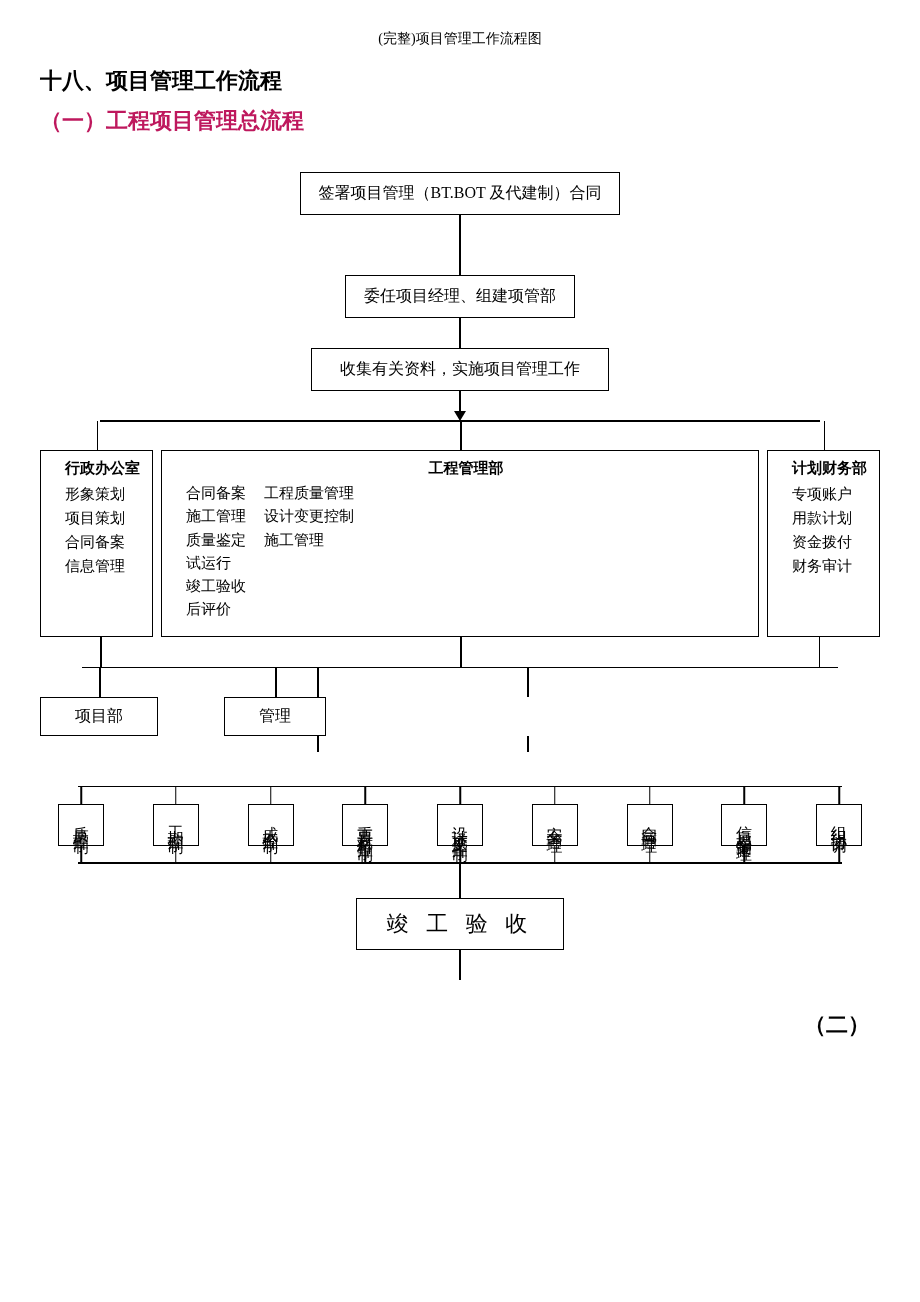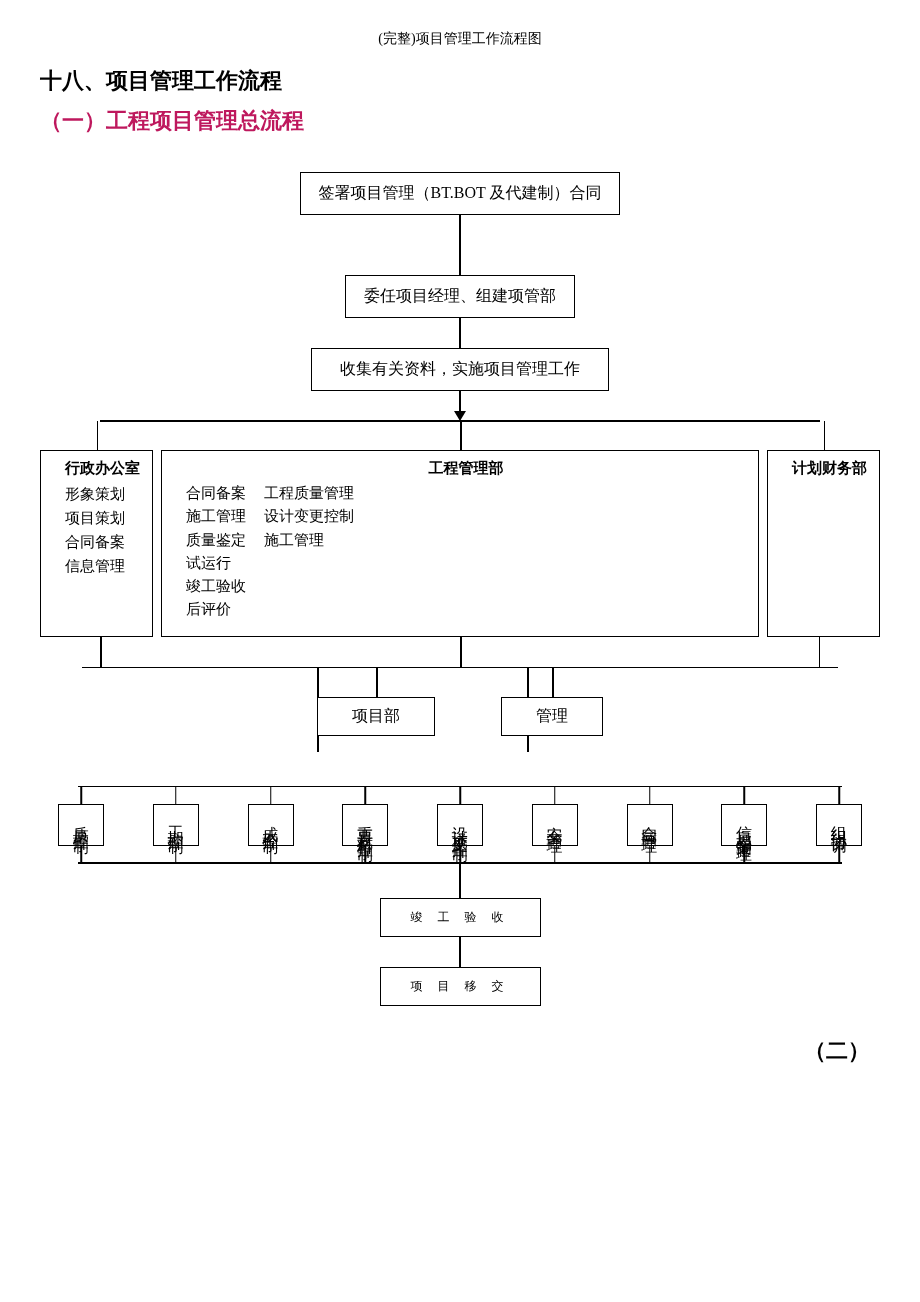--- a/index.html
+++ b/index.html
@@ -119,21 +119,20 @@
   }
   .lj-down {
     position:absolute;
     width:1.5px;
     background:#000;
     top:30px; height:30px;
   }
 
   .pm-row {
     display:flex;
-    justify-content:center;
     gap:66px;
   }
   .pm-box {
     border:1.5px solid #000;
     padding:8px 34px;
     font-size:16px;
     position:relative;
   }
   .pm-box::before {
     content:"";
@@ -201,21 +200,21 @@
 
   .final-col {
     display:flex;
     flex-direction:column;
     align-items:center;
     margin-top:18px;
   }
   .final-box {
     border:1.5px solid #000;
     padding:10px 30px;
-    font-size:12px;
+    font-size:22px;
     letter-spacing:6px;
   }
 
   .page-end {
     text-align:right;
     font-size:22px;
     font-weight:bold;
     margin-top:30px;
     padding-right:10px;
   }
@@ -265,20 +264,28 @@
           </div>
         <div class="dept-col" id="dc3">
             <div>工程质量管理</div>
             <div>设计变更控制</div>
             <div>施工管理</div>
           </div>
       </div>
     </div>
     <div class="dept-box dept-right" style="flex:0 0 auto;">
       <div class="dept-title">计划财务部</div>
+      <div class="dept-cols">
+          <div class="dept-col" id="dept-right-col">
+            <div>专项账户</div>
+            <div>用款计划</div>
+            <div>资金拨付</div>
+            <div>财务审计</div>
+          </div>
+        </div>
     </div>
   </div>
 </div>
 
 <div class="lower-join">
   <div class="lj-stub" style="left:60px;"></div>
   <div class="lj-stub" style="left:50%;"></div>
   <div class="lj-stub" style="right:60px;"></div>
   <div class="lower-hbar"></div>
   <div class="lj-down" style="left:33%;"></div>
@@ -326,16 +333,15 @@
         <div class="vtext">组织协调</div>
       </div>
     </div>
   <div class="ctrl-bottom-hbar"></div>
 </div>
 
 <div class="final-col">
   <div class="vline" style="height:34px;"></div>
   <div class="final-box">竣 工 验 收</div>
   <div class="vline" style="height:30px;"></div>
-  <div class="final-box">项 目 移 交</div>
 </div>
 
 <div class="page-end">（二）</div>
 
 </body></html>

